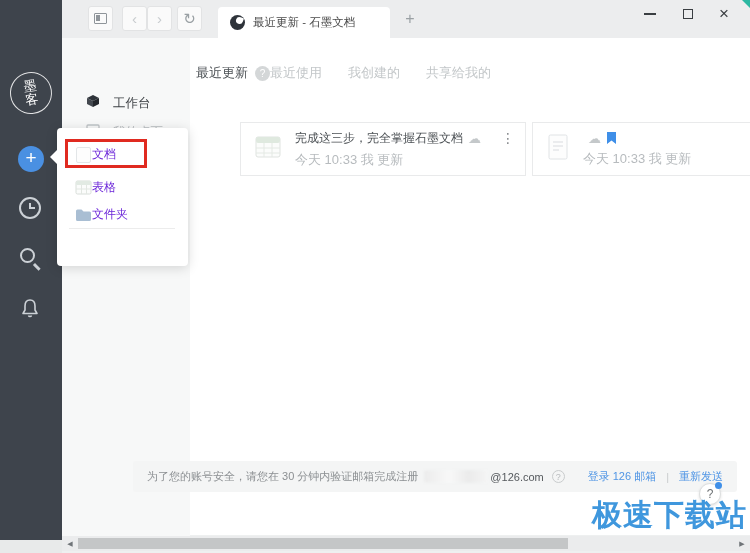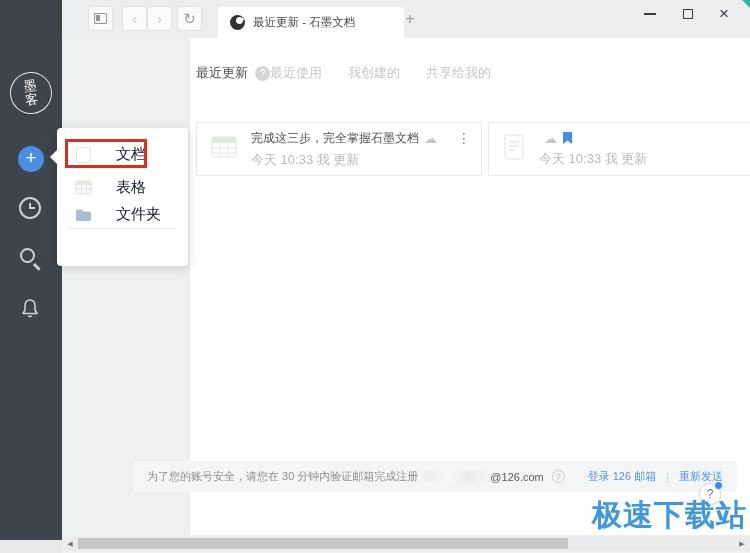--- a/index.html
+++ b/index.html
@@ -28,21 +28,21 @@
   .titlebar { position:absolute; left:62px; top:0; width:688px; height:38px; background:#ecedee; z-index:5; }
   .tb-btn { position:absolute; top:6px; width:25px; height:25px; background:#fafafa; border:1px solid #e2e3e4; border-radius:3px;
             display:flex; align-items:center; justify-content:center; color:#9aa0a4; cursor:pointer; }
   .tb-toggle { left:26px; }
   .tb-toggle .pane { width:13px; height:11px; border:1.5px solid #8f959a; border-radius:1px; position:relative; }
   .tb-toggle .pane::before { content:""; position:absolute; left:1px; top:1px; width:4px; height:6px; background:#8f959a; }
   .tb-back { left:60px; color:#c7cbce; }
   .tb-fwd { left:85px; color:#c7cbce; }
   .tb-refresh { left:115px; }
   .chev { font-size:15px; line-height:1; }
-  .tab { position:absolute; left:156px; top:7px; width:186px; height:31px; background:#fff; border-radius:4px 4px 0 0;
+  .tab { position:absolute; left:156px; top:7px; width:172px; height:31px; background:#fff; border-radius:4px 4px 0 0;
          display:flex; align-items:center; padding-left:12px; cursor:default; }
   .tab-logo { width:15px; height:15px; border-radius:50%; background:#2e333a; position:relative; overflow:hidden; margin-right:8px; }
   .tab-logo::after { content:""; position:absolute; left:6px; top:2px; width:7px; height:7px; background:#fff; border-radius:50% 0 50% 50%; transform:rotate(20deg); }
   .tab-title { font-size:11.5px; color:#4a4a4a; }
   .newtab { position:absolute; left:338px; top:9px; width:20px; height:20px; color:#9aa0a4; font-size:16px; text-align:center; line-height:20px; cursor:pointer; }
   .winctl { position:absolute; top:3px; width:24px; height:22px; display:flex; align-items:center; justify-content:center; cursor:pointer; }
   .wc-min { left:576px; } .wc-min .bar { width:12px; height:1.5px; background:#3a3e42; }
   .wc-max { left:614px; } .wc-max .box { width:10px; height:10px; border:1.5px solid #3a3e42; }
   .wc-close { left:650px; font-size:17px; color:#3a3e42; }
   .corner-teal { position:absolute; right:0; top:0; width:0; height:0; border-top:8px solid #2db8a2; border-left:8px solid transparent; z-index:9; }
@@ -53,40 +53,40 @@
   .nav-item .lbl { font-size:12.5px; margin-left:13px; }
   .nav-workbench { top:52px; } .nav-workbench .lbl { color:#3d4145; }
   .nav-desktop { top:81px; } .nav-desktop .lbl { color:#b9bdc0; }
 
   
   .popup { position:absolute; left:57px; top:128px; width:131px; height:138px; background:#fff; border-radius:4px;
            box-shadow:0 2px 12px rgba(0,0,0,.15); z-index:20; }
   .popup::before { content:""; position:absolute; left:-7px; top:22px; width:0; height:0;
                    border-top:7px solid transparent; border-bottom:7px solid transparent; border-right:7px solid #fff; }
   .menu-item { position:absolute; left:0; width:131px; height:27px; display:flex; align-items:center; padding-left:18px; cursor:pointer; }
-  .menu-item .lbl { font-size:15px; color:#0f172a; margin-left:24px; }
+  .menu-item .lbl { font-size:12px; color:#6d28d9; margin-left:0; }
   .mi-doc { top:13px; } .mi-sheet { top:46px; } .mi-folder { top:73px; } .mi-template { top:107px; }
   .menu-divider { position:absolute; left:12px; top:100px; width:106px; height:1px; background:#ececec; }
   .mi-ic { width:17px; height:17px; display:flex; align-items:center; justify-content:center; }
   .doc-glyph { width:15px; height:16px; background:#fdfdfd; border:1px solid #e3e6e8; border-radius:2px; }
   .red-box { position:absolute; left:65px; top:139px; width:82px; height:29px; border:3px solid #e02a20; z-index:25; pointer-events:none; }
 
   
   .main { position:absolute; left:190px; top:38px; width:560px; height:497px; background:#fff; z-index:4; }
   .ftabs { position:absolute; left:6px; top:26px; display:flex; align-items:center; }
   .ftab { font-size:13px; color:#c3c7c9; cursor:pointer; white-space:nowrap; }
   .ftab.active { color:#4a4f53; }
   .ftab + .ftab { margin-left:26px; }
   .help-badge { width:15px; height:15px; border-radius:50%; background:#d4d7d8; color:#fff; font-size:10px; line-height:15px;
                 text-align:center; margin:0 0 0 7px; cursor:pointer; }
   .today-row { position:absolute; left:6px; top:56px; width:548px; display:flex; align-items:center; }
   .today-lbl { font-size:13px; color:#c9cccd; }
   .today-line { flex:1; height:1px; background:#efefef; margin-left:14px; }
 
-  .card { position:absolute; top:84px; height:54px; background:#fff; border:1px solid #e9eaeb; display:flex; align-items:center; cursor:pointer; }
+  .card { position:absolute; top:84px; height:54px; background:#fff; border:1px solid #e9eaeb; display:flex; align-items:center; cursor:pointer;margin-left:44px; }
   .card1 { left:6px; width:286px; }
   .card2 { left:298px; width:262px; border-right:none; }
   .card .ficon { margin-left:14px; flex:0 0 auto; }
   .card .info { margin-left:14px; overflow:hidden; }
   .card .title { font-size:12px; color:#4a4f53; white-space:nowrap; display:flex; align-items:center; }
   .card .meta { font-size:13px; color:#b7bbbe; margin-top:4px; }
   .cloud { color:#c4c8ca; font-size:13px; margin-left:5px; font-family:"DejaVu Sans",sans-serif; }
   .bookmark { display:inline-block; width:9px; height:12px; background:#3f8fe8; margin-left:6px;
               clip-path:polygon(0 0,100% 0,100% 100%,50% 70%,0 100%); }
   .kebab { position:absolute; right:10px; top:8px; color:#85898c; font-size:14px; line-height:1; cursor:pointer; font-family:"DejaVu Sans",sans-serif; }
@@ -167,20 +167,41 @@
       <span class="info">
         <span class="title">
             <span class="cloud">☁</span>
             <span class="bookmark"></span>
           </span>
         <span class="meta" style="display:block">今天 10:33 我 更新</span>
       </span>
     </div>
   </div>
 
+  <div class="subside">
+    <div class="nav-item nav-workbench">
+      <span>
+        <svg width="14" height="14" viewBox="0 0 14 14">
+          <polygon points="7,1 13,4 7,7 1,4" fill="#2e333a"></polygon>
+          <polygon points="1,4 7,7 7,13 1,10" fill="#43484f"></polygon>
+          <polygon points="13,4 7,7 7,13 13,10" fill="#23272c"></polygon>
+        </svg>
+      </span>
+      <span class="lbl">工作台</span>
+    </div>
+    <div class="nav-item nav-desktop">
+      <span>
+        <svg width="14" height="14" viewBox="0 0 14 14">
+          <rect x="1" y="2" width="12" height="8" rx="1" fill="none" stroke="#bfc3c6" stroke-width="1.3"></rect>
+          <line x1="5" y1="12.5" x2="9" y2="12.5" stroke="#bfc3c6" stroke-width="1.3"></line>
+        </svg>
+      </span>
+      <span class="lbl">我的桌面</span>
+    </div>
+  </div>
 
   <div class="titlebar">
     <div class="tb-btn tb-toggle">
         <span class="pane"></span>
       </div>
     <div class="tb-btn tb-back">
         <span class="chev">‹</span>
       </div>
     <div class="tb-btn tb-fwd">
         <span class="chev">›</span>

